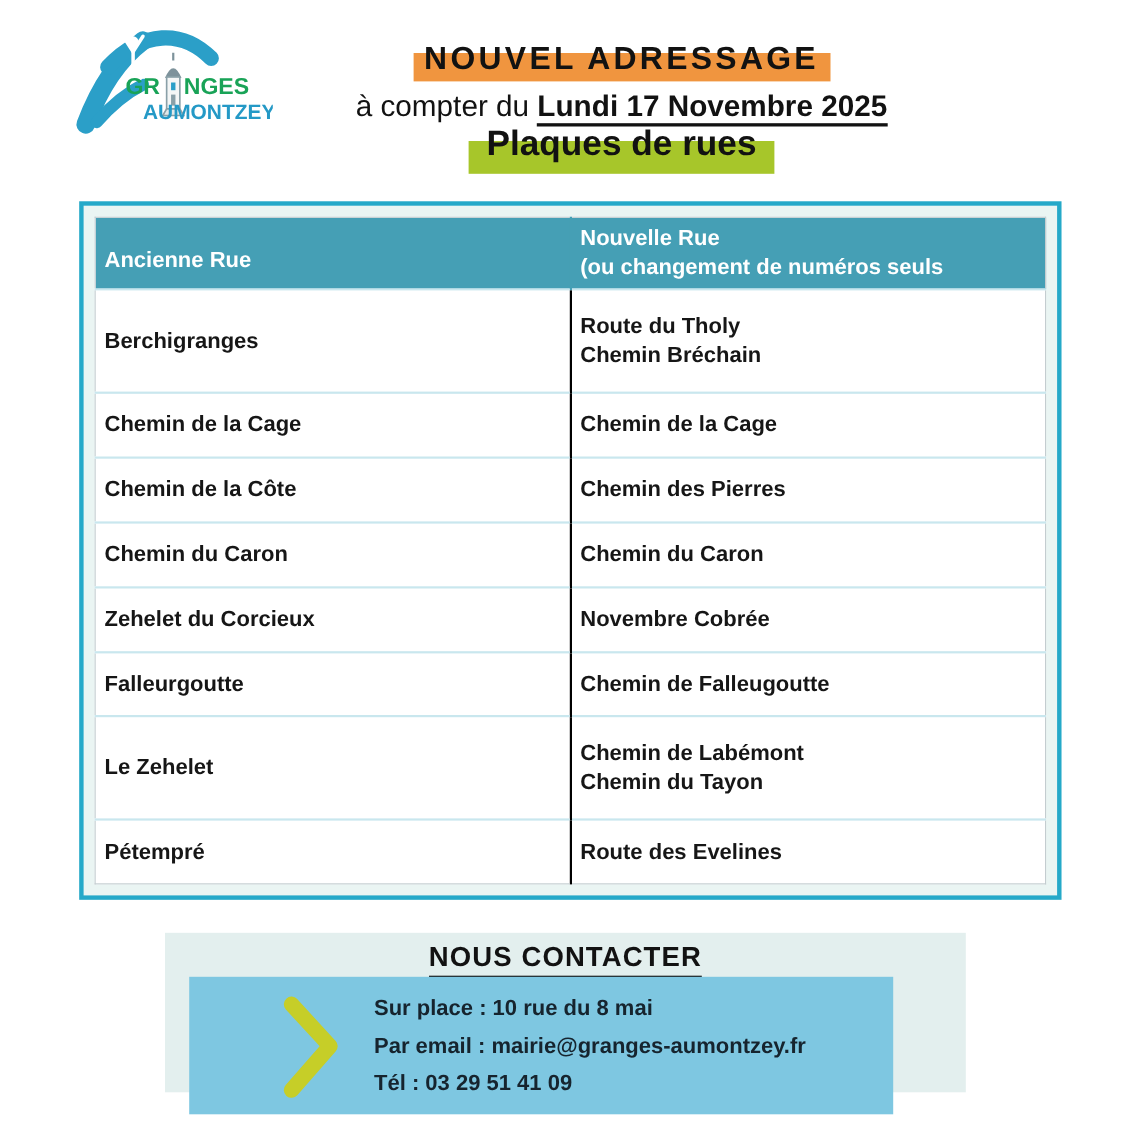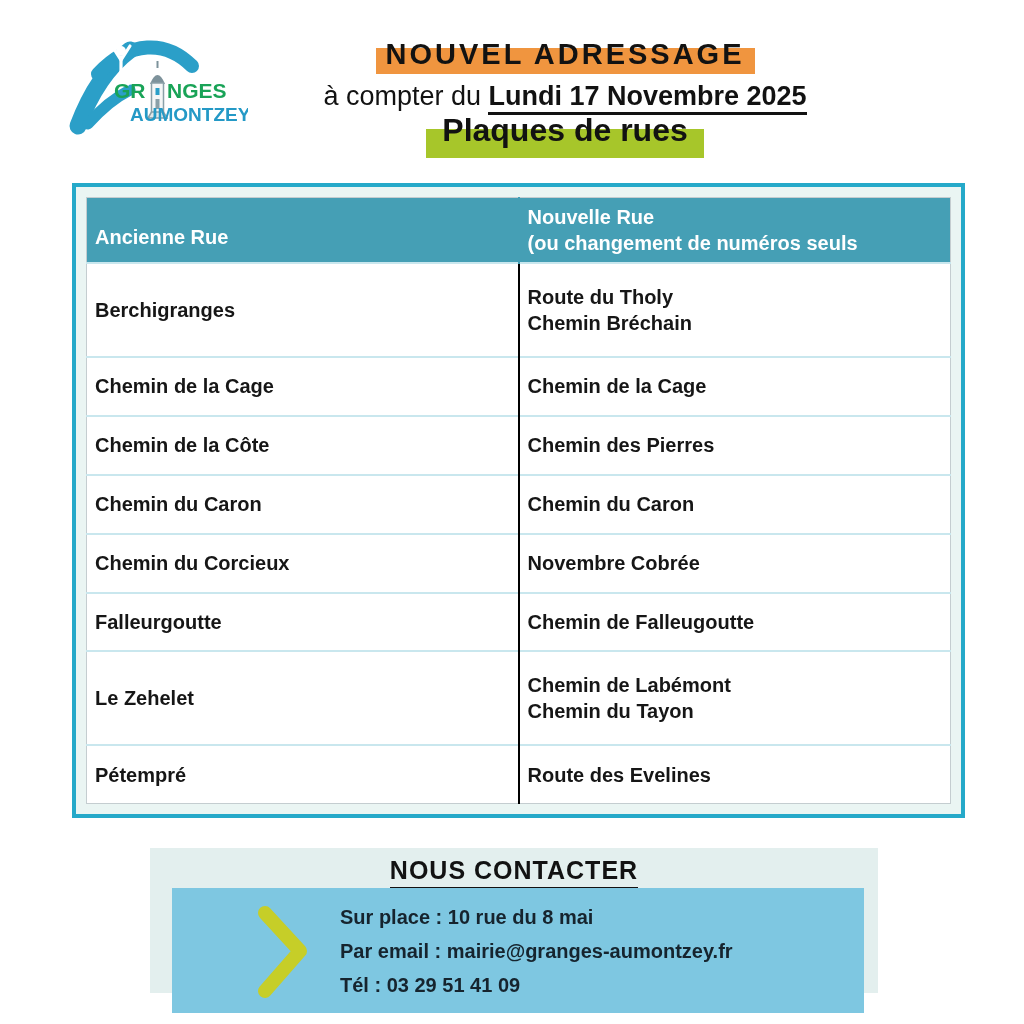--- a/index.html
+++ b/index.html
@@ -6,21 +6,21 @@
   html, body { width: 1024px; height: 1024px; }
   body {
     background: #ffffff;
     font-family: "Liberation Sans", sans-serif;
     color: #161616;
     position: relative;
     overflow: hidden;
   }
 
   
-  .logo { position: absolute; left: 58px; top: 24px; width: 190px; height: 115px; }
+  .logo { position: absolute; left: 58px; top: 11px; width: 190px; height: 115px; }
 
   
   .titles { position: absolute; left: 240px; top: 38px; width: 650px; text-align: center; }
   .main-title {
     display: inline-block;
     font-size: 29px; font-weight: 800; letter-spacing: 3px; color: #121212;
     background: linear-gradient(to bottom, transparent 28%, #f0953f 28%);
     padding: 0 10px 3px 10px;
     white-space: nowrap;
   }
@@ -67,21 +67,21 @@
     position: absolute; left: 150px; top: 848px; width: 728px; height: 145px;
     background: #e3efee; text-align: center; padding-top: 8px;
   }
   .contact-heading {
     display: inline-block;
     font-size: 25px; font-weight: 800; color: #121212;
     border-bottom: 3px solid #121212; padding-bottom: 2px;
     letter-spacing: 1px;
   }
   .contact-box {
-    position: absolute; left: 172px; top: 888px; width: 692px; height: 125px;
+    position: absolute; left: 172px; top: 888px; width: 640px; height: 125px;
     background: #7ec7e1;
     display: flex; align-items: center;
   }
   .chevron-wrap { margin-left: 80px; width: 62px; height: 100px; flex: 0 0 auto; }
   .contact-lines { margin-left: 26px; }
   .contact-line {
     font-size: 20px; font-weight: 700; color: #16242e;
     line-height: 34px; text-align: left; white-space: nowrap;
   }
 </style>
@@ -160,21 +160,21 @@
             <div>Chemin des Pierres</div>
           </td>
         </tr>
         <tr>
           <td>Chemin du Caron</td>
           <td>
             <div>Chemin du Caron</div>
           </td>
         </tr>
         <tr>
-          <td>Chemin du Corcieux</td>
+          <td>Zehelet du Corcieux</td>
           <td>
             <div>Novembre Cobrée</div>
           </td>
         </tr>
         <tr>
           <td>Falleurgoutte</td>
           <td>
             <div>Chemin de Falleugoutte</div>
           </td>
         </tr>

